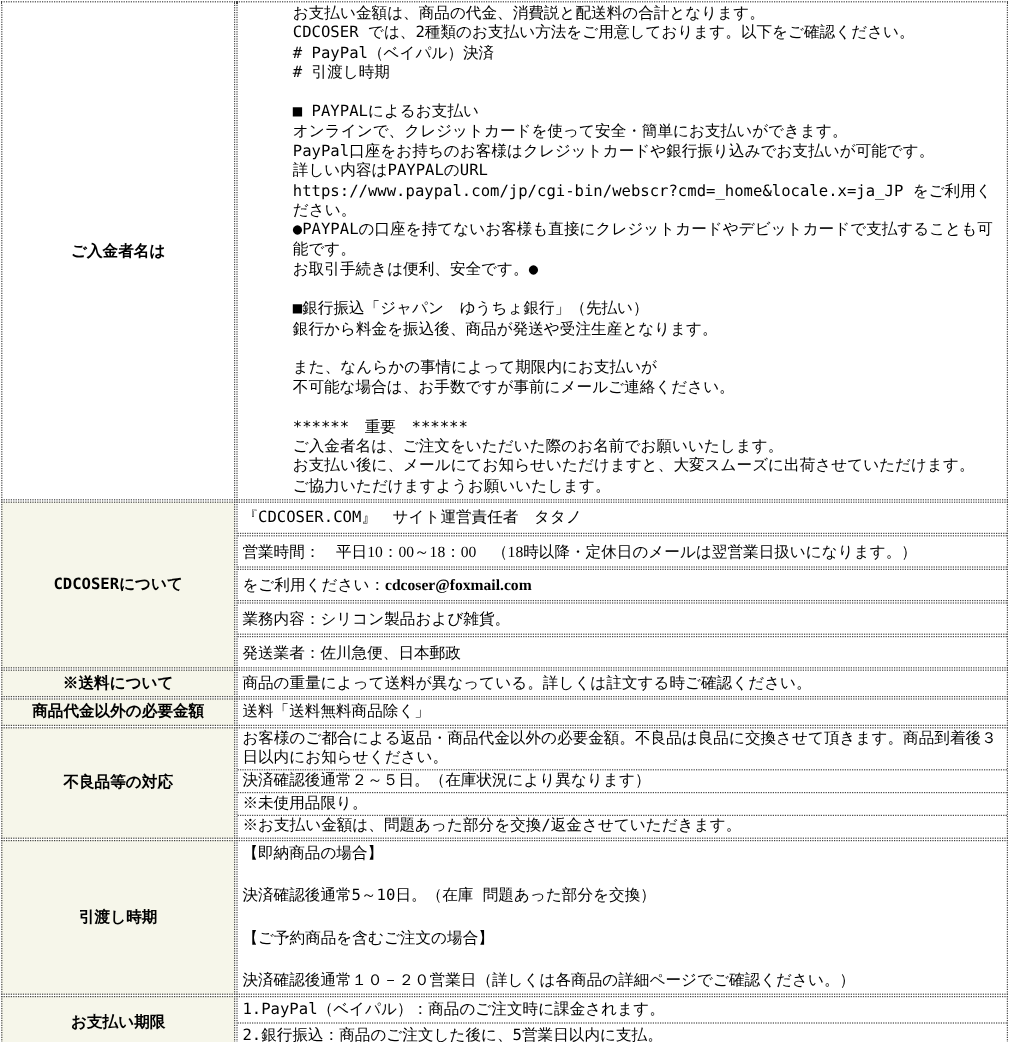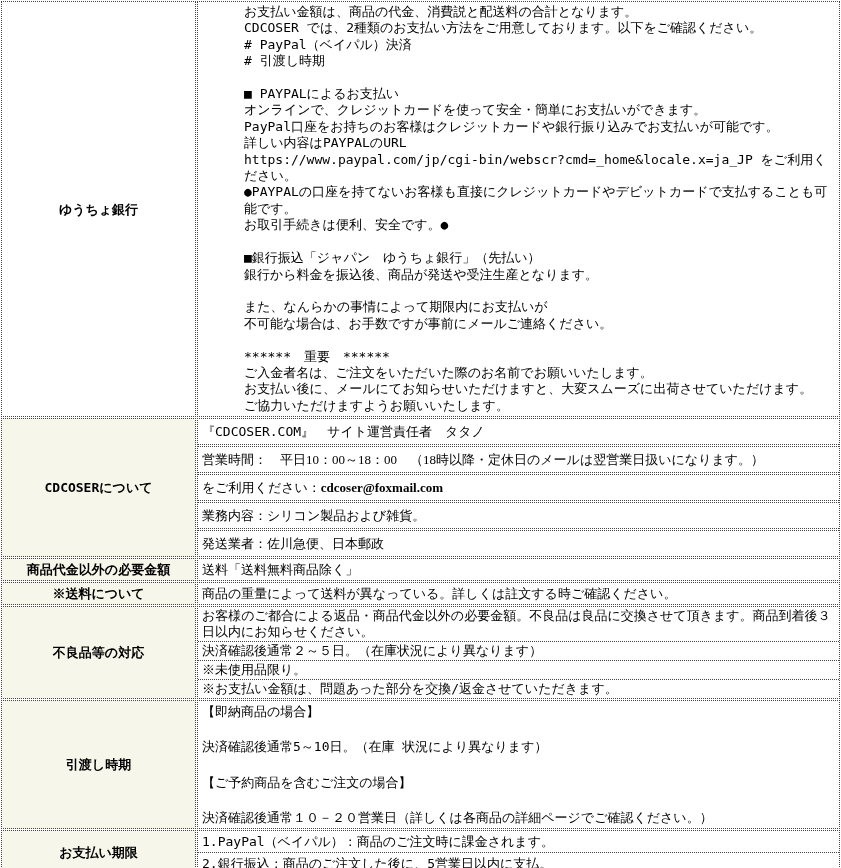--- a/index.html
+++ b/index.html
@@ -86,21 +86,21 @@
     word-break: break-all;
   }
   .bold { font-weight: bold; }
 </style>
 </head>
 <body>
 
 <table class="shop-table">
   <tbody>
     <tr>
-      <td class="hdr hdr-white">ゆうちょ銀行</td>
+      <td class="hdr hdr-white">ご入金者名は</td>
       <td class="content">
         <div class="lines">
             <div class="text-line">お支払い金額は、商品の代金、消費説と配送料の合計となります。</div>
             <div class="text-line">CDCOSER では、2種類のお支払い方法をご用意しております。以下をご確認ください。</div>
             <div class="text-line"># PayPal（ベイパル）決済</div>
             <div class="text-line"># 引渡し時期</div>
             <div class="text-line"></div>
             <div class="text-line">■ PAYPALによるお支払い</div>
             <div class="text-line">オンラインで、クレジットカードを使って安全・簡単にお支払いができます。</div>
             <div class="text-line">PayPal口座をお持ちのお客様はクレジットカードや銀行振り込みでお支払いが可能です。</div>
@@ -130,30 +130,30 @@
           <div class="subcell">『CDCOSER.COM』　サイト運営責任者　タタノ</div>
           <div class="subcell">営業時間：　平日10：00～18：00　（18時以降・定休日のメールは翌営業日扱いになります。）</div>
           <div class="subcell"><span>をご利用ください：</span><span class="bold">cdcoser@foxmail.com</span></div>
           <div class="subcell">業務内容：シリコン製品および雑貨。</div>
           <div class="subcell">発送業者：佐川急便、日本郵政</div>
         </div>
       </td>
     </tr>
 
     <tr>
-      <td class="hdr">商品代金以外の必要金額</td>
+      <td class="hdr">※送料について</td>
       <td class="content">
-        <div class="simple-text">送料「送料無料商品除く」</div>
+        <div class="simple-text">商品の重量によって送料が異なっている。詳しくは註文する時ご確認ください。</div>
       </td>
     </tr>
 
     <tr>
-      <td class="hdr">※送料について</td>
+      <td class="hdr">商品代金以外の必要金額</td>
       <td class="content">
-        <div class="simple-text">商品の重量によって送料が異なっている。詳しくは註文する時ご確認ください。</div>
+        <div class="simple-text">送料「送料無料商品除く」</div>
       </td>
     </tr>
 
     <tr>
       <td class="hdr">不良品等の対応</td>
       <td class="content">
         <div class="stack single">
           <div class="subcell">お客様のご都合による返品・商品代金以外の必要金額。不良品は良品に交換させて頂きます。商品到着後３日以内にお知らせください。</div>
           <div class="subcell">決済確認後通常２～５日。（在庫状況により異なります）</div>
           <div class="subcell">※未使用品限り。</div>
@@ -161,21 +161,21 @@
         </div>
       </td>
     </tr>
 
     <tr>
       <td class="hdr">引渡し時期</td>
       <td class="content">
         <div class="lines-wide">
             <div class="text-line">【即納商品の場合】</div>
             <div class="text-line"></div>
-            <div class="text-line">決済確認後通常5～10日。（在庫 状況により異なります）</div>
+            <div class="text-line">決済確認後通常5～10日。（在庫 問題あった部分を交換）</div>
             <div class="text-line"></div>
             <div class="text-line">【ご予約商品を含むご注文の場合】</div>
             <div class="text-line"></div>
             <div class="text-line">決済確認後通常１０－２０営業日（詳しくは各商品の詳細ページでご確認ください。）</div>
           </div>
       </td>
     </tr>
 
     <tr>
       <td class="hdr">お支払い期限</td>

